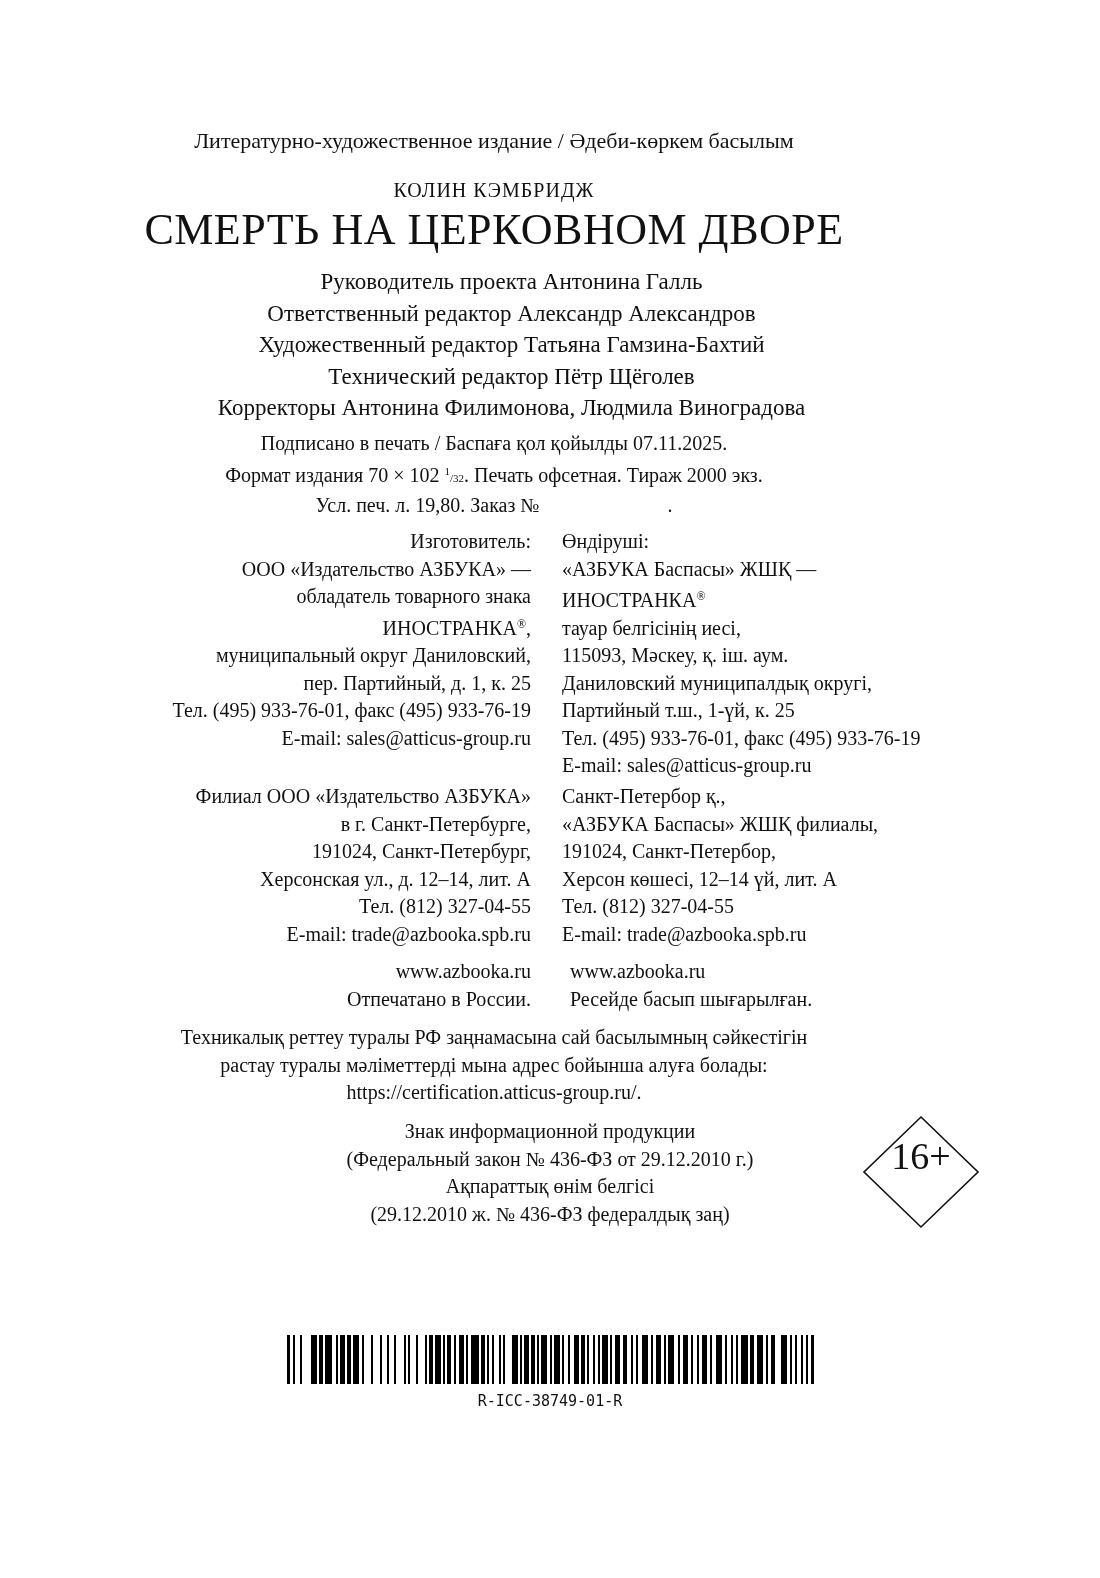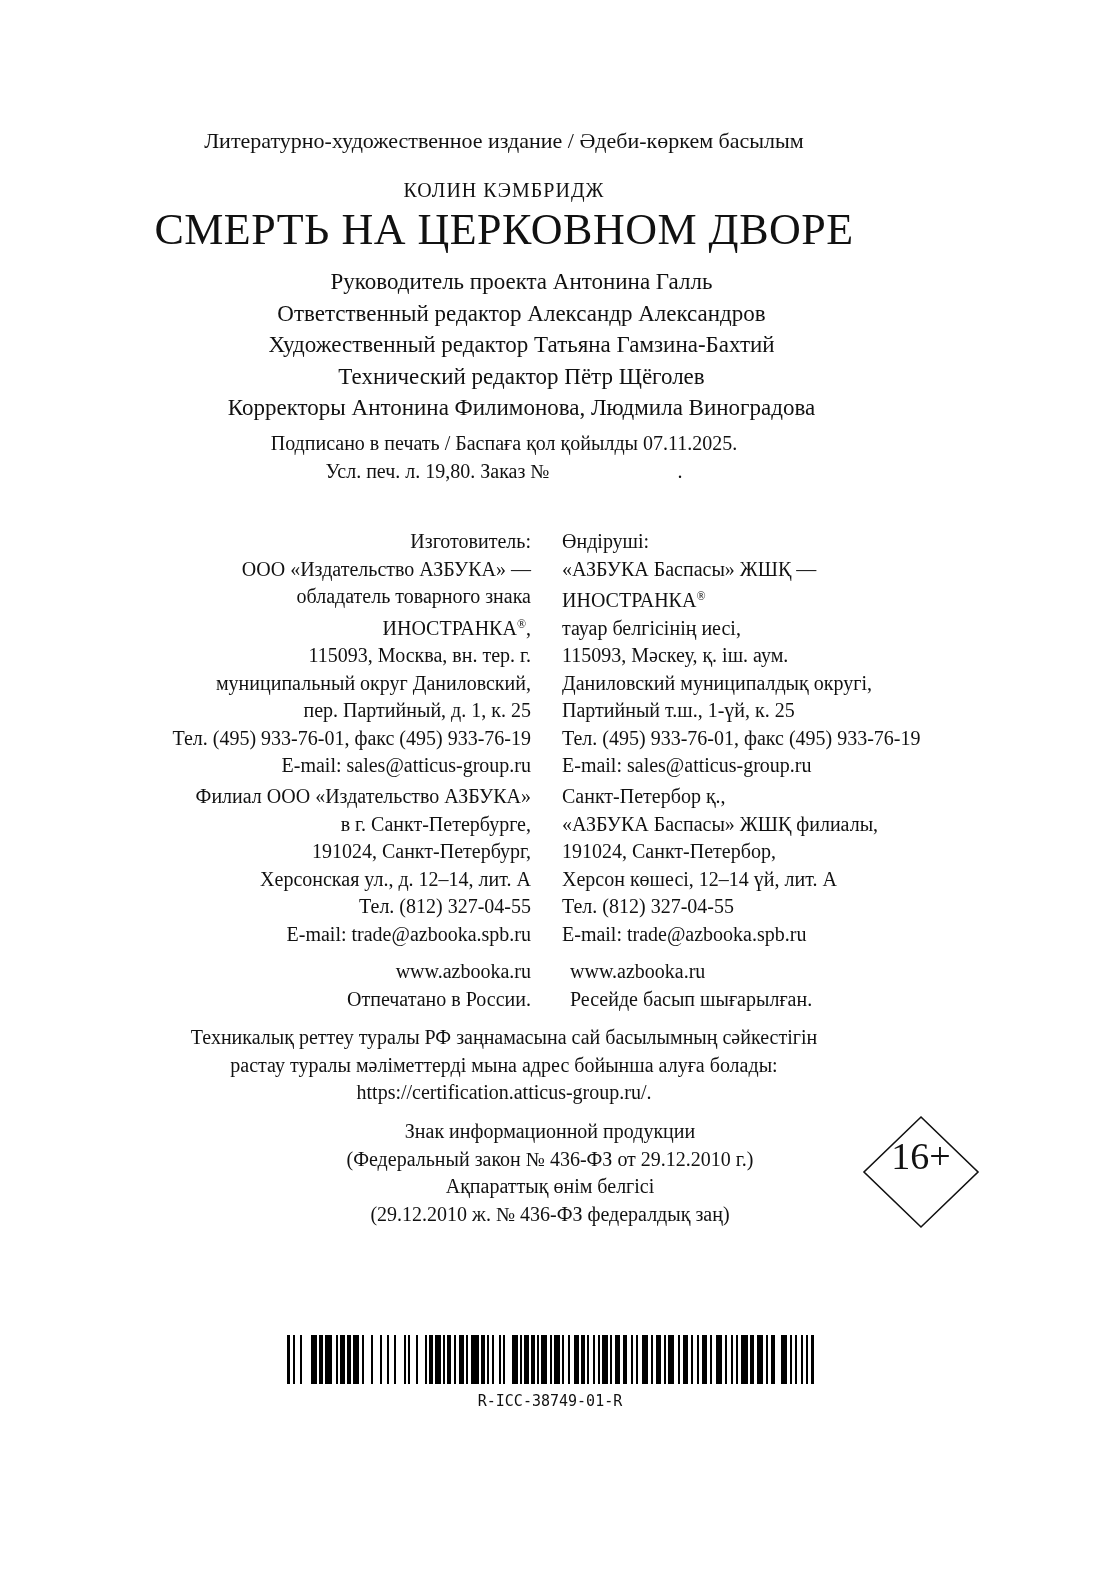--- a/index.html
+++ b/index.html
@@ -1,19 +1,19 @@
 <!DOCTYPE html>
 <html><head>
 <meta charset="utf-8">
 <style>
   html, body { margin:0; padding:0; background:#ffffff; }
   body { width:1100px; height:1578px; position:relative; overflow:hidden;
          font-family: "Liberation Serif", "DejaVu Serif", serif; color:#111; }
   .page { position:absolute; left:0; top:0; width:1100px; height:1578px; }
-  .center { position:absolute; left:16px; width:976px; text-align:center; }
+  .center { position:absolute; left:6px; width:976px; text-align:center; }
   .edition { top:127px; font-size:22px; line-height:28px; }
   .author { top:175px; font-size:20px; line-height:30px; letter-spacing:1px; }
   .title { top:206px; font-size:44px; line-height:48px; letter-spacing:0.5px; }
   .credits { top:266px; font-size:23px; line-height:31.5px; }
   .credits div { white-space:nowrap;padding-left:35px; }
   .printinfo { top:430px; font-size:20px; line-height:27.5px; }
   .printinfo sup { font-size:11px; vertical-align:7px; }
   .printinfo sub { font-size:11px; vertical-align:0; }
   .cols { position:absolute; top:528px; left:0; width:1100px; font-size:20px; line-height:27.5px; }
   .col-left { position:absolute; right:569px; text-align:right; white-space:nowrap; }
@@ -47,30 +47,30 @@
   <div class="center credits">
     <div>Руководитель проекта Антонина Галль</div>
     <div>Ответственный редактор Александр Александров</div>
     <div>Художественный редактор Татьяна Гамзина-Бахтий</div>
     <div>Технический редактор Пётр Щёголев</div>
     <div>Корректоры Антонина Филимонова, Людмила Виноградова</div>
   </div>
 
   <div class="center printinfo">
     <div>Подписано в печать / Баспаға қол қойылды 07.11.2025.</div>
+    <div><span>Формат издания 70 × 102 </span><sup>1</sup><sub>/32</sub><span>. Печать офсетная. Тираж 2000 экз.</span></div>
     <div><span>Усл. печ. л. 19,80. Заказ №</span><span style="display:inline-block;width:128px;"></span><span>.</span></div>
   </div>
 
   <div class="cols">
     <div class="col-left blk1">
       <span class="line">Изготовитель:</span>
       <span class="line">ООО «Издательство АЗБУКА» —</span>
       <span class="line">обладатель товарного знака</span>
       <span class="line"><span>ИНОСТРАНКА</span><span class="reg">®</span><span>,</span></span>
-      <span class="line">115093, Москва, вн. тер. г.</span>
       <span class="line">муниципальный округ Даниловский,</span>
       <span class="line">пер. Партийный, д. 1, к. 25</span>
       <span class="line">Тел. (495) 933-76-01, факс (495) 933-76-19</span>
       <span class="line">E-mail: sales@atticus-group.ru</span>
     </div>
 
     <div class="col-right blk1">
       <span class="line">Өндіруші:</span>
       <span class="line">«АЗБУКА Баспасы» ЖШҚ —</span>
       <span class="line"><span>ИНОСТРАНКА</span><span class="reg">®</span></span>

